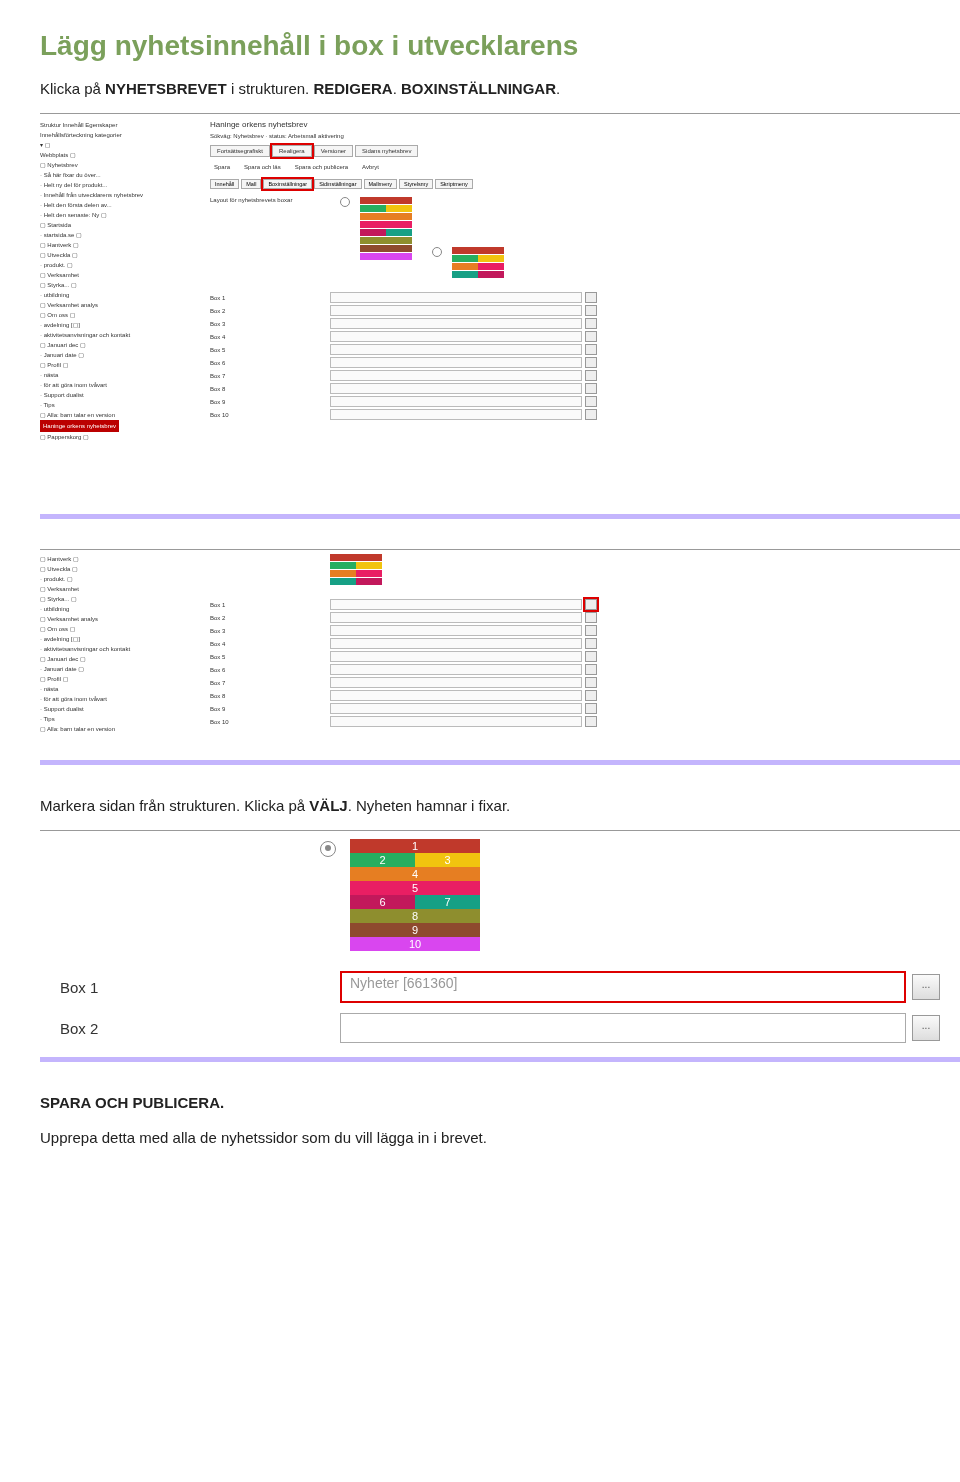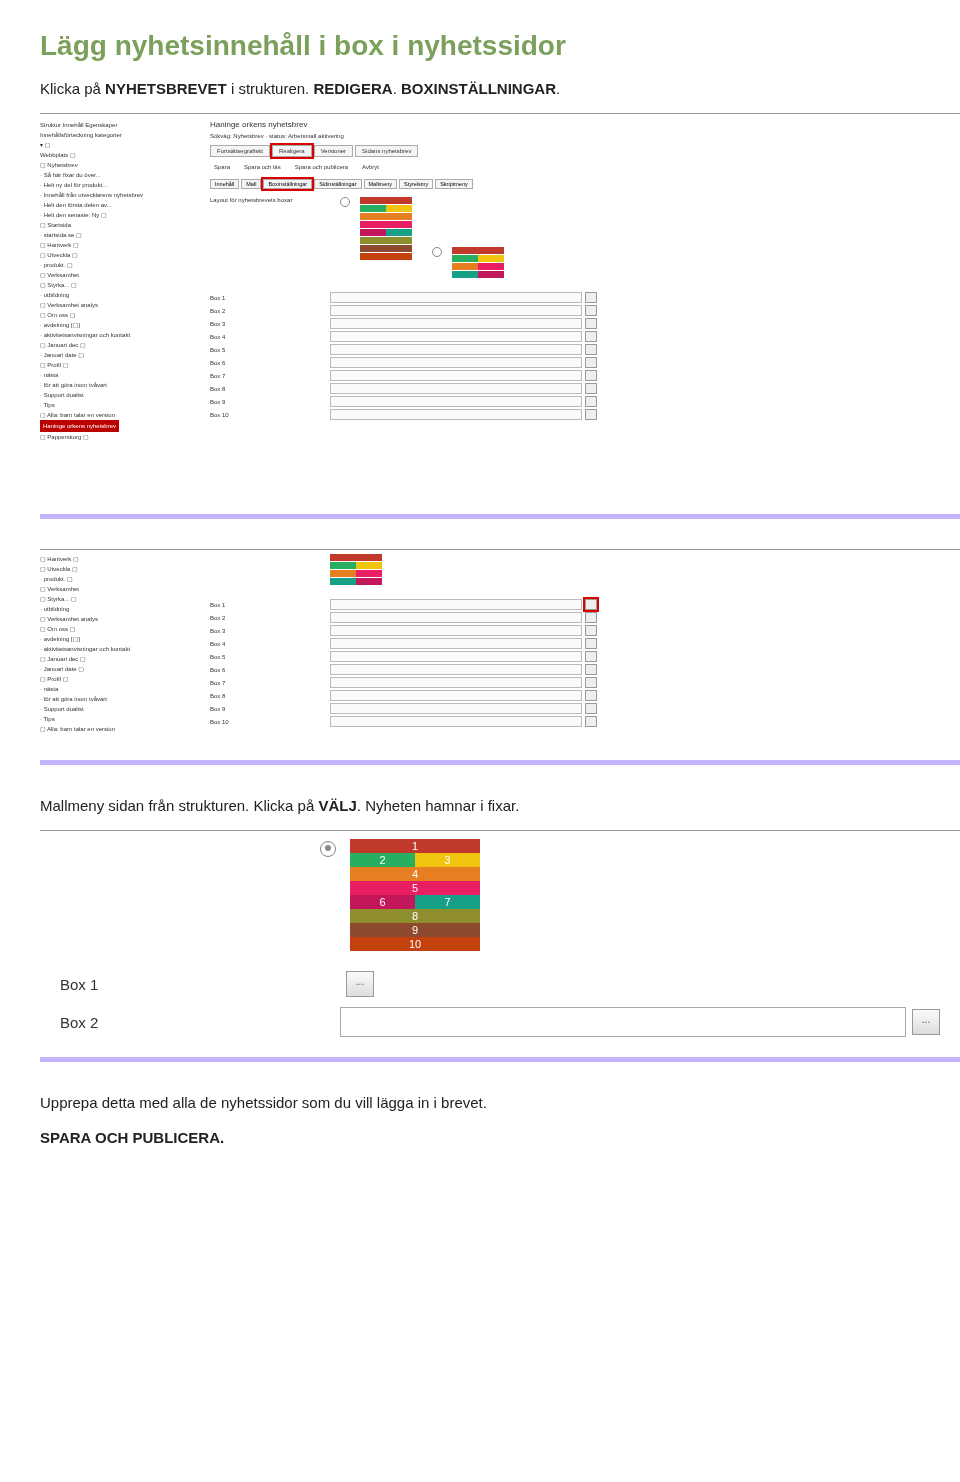--- a/index.html
+++ b/index.html
@@ -85,21 +85,21 @@
   .blk { height:7px; }
   .c-red    { background:#c0392b; }
   .c-green  { background:#27ae60; }
   .c-orange { background:#e67e22; }
   .c-yellow { background:#f1c40f; }
   .c-pink   { background:#e91e63; }
   .c-magenta{ background:#c2185b; }
   .c-teal   { background:#16a085; }
   .c-olive  { background:#8e8e2e; }
   .c-brown  { background:#8e4a2e; }
-  .c-dred   { background:#c2410c; }
+  .c-dred   { background:#d946ef; }
 
   .box-list { margin-top:14px; }
   .box-row { display:flex; align-items:center; margin-bottom:2px; }
   .box-lbl { font-size:6px; width:120px; color:#333; }
   .box-field {
     flex: 1;
     height: 9px;
     border:1px solid #bbb;
     background:#fafafa;
     max-width: 250px;
@@ -151,21 +151,21 @@
     text-align:center;
     line-height:20px;
     color:#555;
   }
 </style>
 </head>
 <body>
 
 <div class="page">
 
-  <h1 class="doc-heading">Lägg nyhetsinnehåll i box i nyhetssidor</h1>
+  <h1 class="doc-heading">Lägg nyhetsinnehåll i box i utvecklarens</h1>
 
   <p class="doc-text">
     <span>Klicka på </span><b>NYHETSBREVET</b><span> i strukturen. </span><b>REDIGERA</b><span>. </span><b>BOXINSTÄLLNINGAR</b><span>.</span>
   </p>
 
   <div class="screenshot ss1">
     <div class="ss1-tree" id="tree1"><div>Struktur  Innehåll  Egenskaper</div><div>Innehållsförteckning   kategorier</div><div>▾  ▢</div><div>Webbplats ▢</div><div>▢ Nyhetsbrev</div><div>  · Så här fixar du över...</div><div>  · Helt ny del för produkt...</div><div>  · Innehåll från utvecklarens nyhetsbrev</div><div>  · Helt den första delen av...</div><div>  · Helt den senaste: Ny ▢</div><div>▢ Startsida</div><div>  · startsida.se  ▢</div><div>▢ Hantverk  ▢</div><div>▢ Utveckla  ▢</div><div>  · produkt. ▢</div><div>▢ Verksamhet</div><div>▢ Styrka...  ▢</div><div>  · utbildning</div><div>▢ Verksamhet analys</div><div>▢ Om oss  ▢</div><div>  · avdelning [▢]</div><div>· aktivitetsanvisningar och kontakt</div><div>▢ Januari dec  ▢</div><div>  · Januari date  ▢</div><div>▢ Profil  ▢</div><div>  · nästa</div><div>  · för att göra inom tvåvart</div><div>  · Support dualist</div><div>  · Tips</div><div>▢ Alla: barn talar en version</div><div class="highlight-row">Haninge orkens nyhetsbrev</div><div></div><div>▢  Papperskorg ▢</div></div>
     <div class="ss1-main">
       <div class="ss1-title">Haninge orkens nyhetsbrev</div>
       <div class="ss1-sub">Sökväg:  Nyhetsbrev · status:  Arbetsmall aktivering</div>
@@ -376,21 +376,21 @@
           <div class="box-row">
             <div class="box-lbl">Box 10</div>
             <div class="box-field"></div>
             <div class="box-btn"></div>
           </div>
         </div>
     </div>
   </div>
 
   <p class="doc-text">
-    <span>Mallmeny sidan från strukturen. Klicka på </span><b>VÄLJ</b><span>. Nyheten hamnar i fixar.</span>
+    <span>Markera sidan från strukturen. Klicka på </span><b>VÄLJ</b><span>. Nyheten hamnar i fixar.</span>
   </p>
 
   <div class="screenshot ss3">
     <span class="ss3-radio"></span>
     <div class="ss3-stack">
       <div class="ss3-blk c-red">1</div>
       <div class="ss3-blk-row">
           <div class="ss3-blk ss3-half c-green">2</div>
           <div class="ss3-blk ss3-half c-yellow">3</div>
         </div>
@@ -400,25 +400,26 @@
           <div class="ss3-blk ss3-half c-magenta">6</div>
           <div class="ss3-blk ss3-half c-teal">7</div>
         </div>
       <div class="ss3-blk c-olive">8</div>
       <div class="ss3-blk c-brown">9</div>
       <div class="ss3-blk c-dred">10</div>
     </div>
 
     <div class="ss3-row">
       <div class="ss3-lbl">Box 1</div>
+      <div class="ss3-input hl">Nyheter [661360]</div>
       <div class="ss3-btn">...</div>
     </div>
     <div class="ss3-row">
       <div class="ss3-lbl">Box 2</div>
       <div class="ss3-input"></div>
       <div class="ss3-btn">...</div>
     </div>
   </div>
 
+  <p class="doc-text"><b>SPARA OCH PUBLICERA.</b></p>
   <p class="doc-text">Upprepa detta med alla de nyhetssidor som du vill lägga in i brevet.</p>
-  <p class="doc-text"><b>SPARA OCH PUBLICERA.</b></p>
 
 </div>
 
 </body></html>

